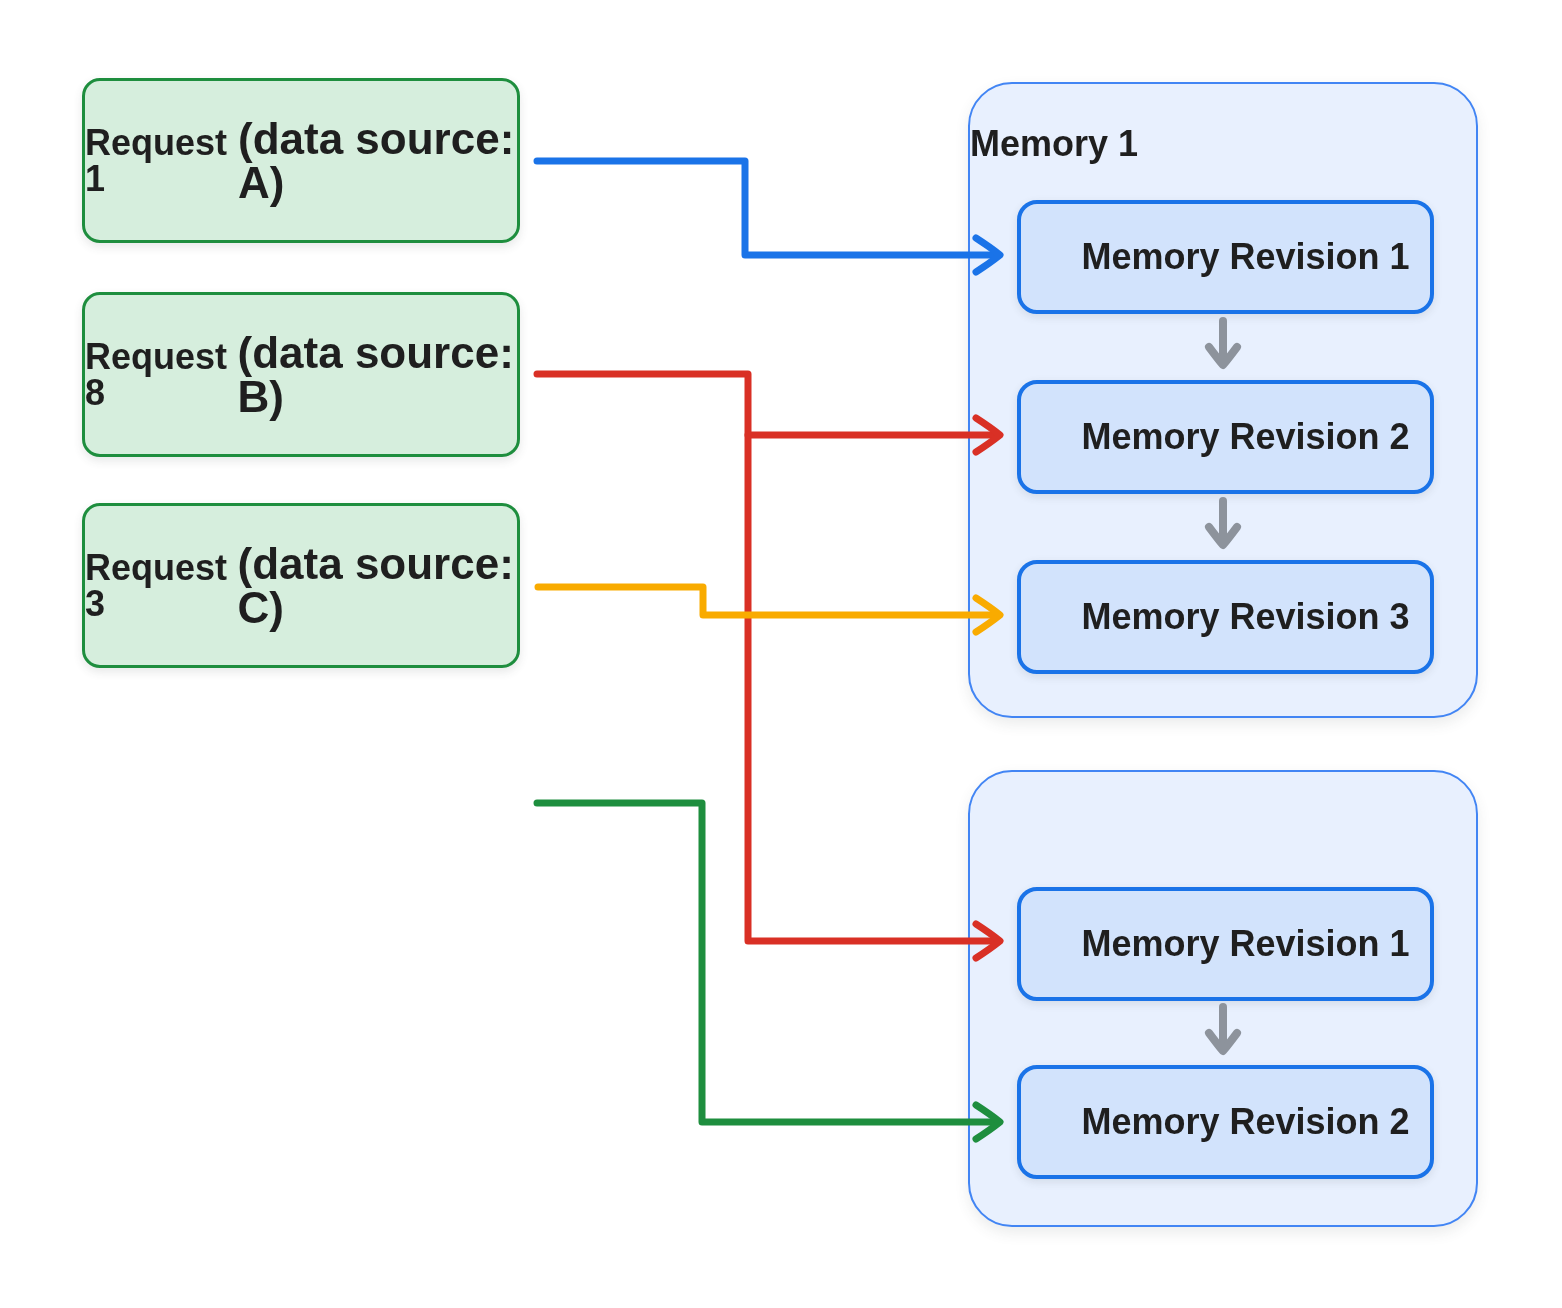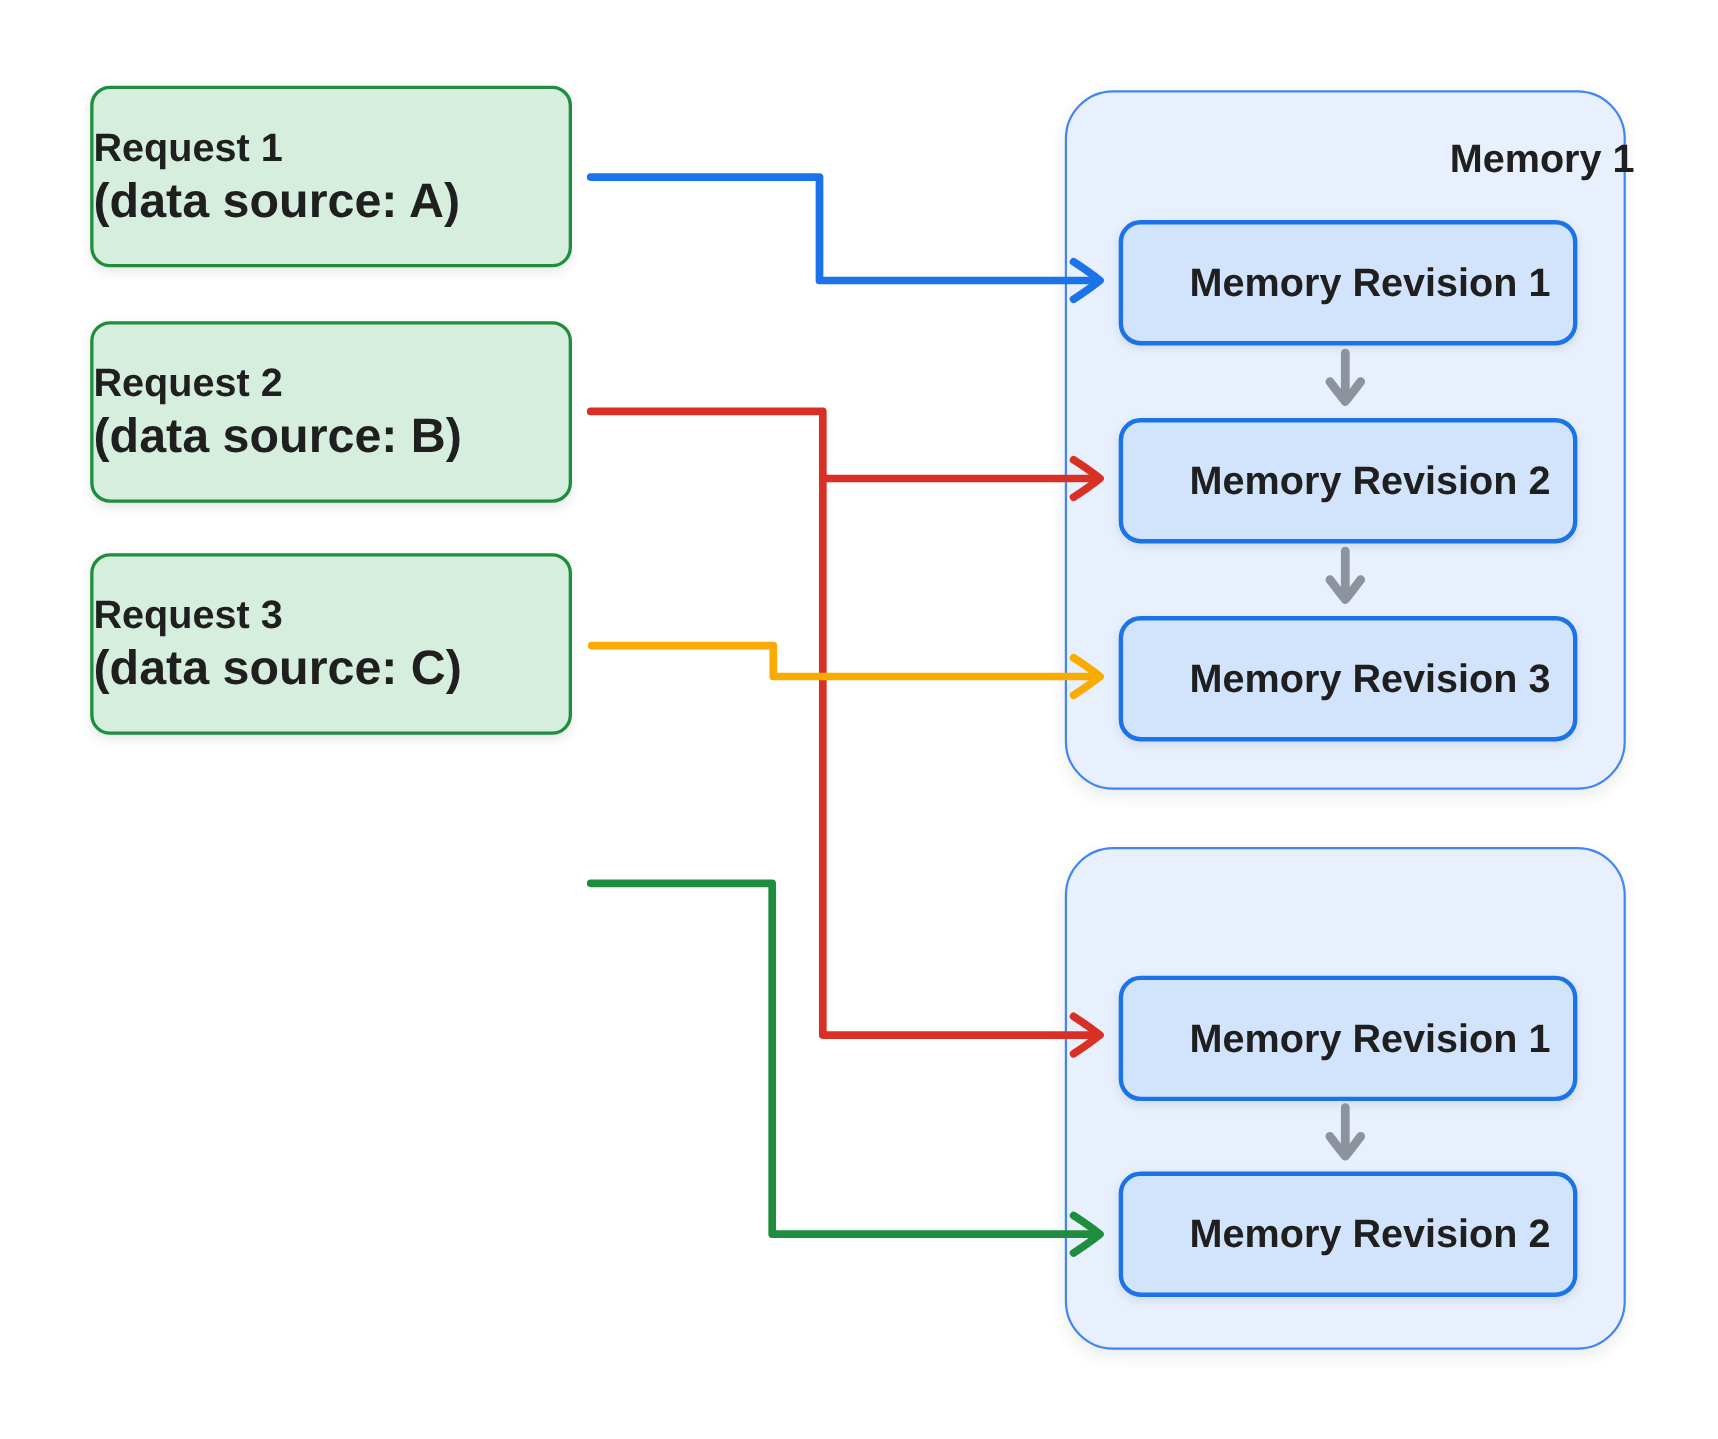--- a/index.html
+++ b/index.html
@@ -18,21 +18,22 @@
     position: absolute;
     left: 82px;
     width: 438px;
     height: 165px;
     box-sizing: border-box;
     background: #d6eedd;
     border: 3px solid #1e8e3e;
     border-radius: 18px;
     box-shadow: 0 4px 10px rgba(60,64,67,0.12);
     display: flex;
-    flex-direction: column;
+    flex-direction: row;
+    align-items: center;
     justify-content: center;
     gap: 9px;
   }
   .request-title   { font-size: 36px; font-weight: 600; line-height: 1; }
   .request-subtitle{ font-size: 44px; font-weight: 700; line-height: 1; }
 
   
   .memory-group {
     position: absolute;
     left: 968px;
@@ -41,25 +42,24 @@
     background: #e8f0fe;
     border: 2px solid #4285f4;
     border-radius: 44px;
     box-shadow: 0 6px 14px rgba(60,64,67,0.10);
   }
   .memory-title {
     position: absolute;
     top: 42px;
     left: 0;
     width: 100%;
-    text-align: right;
+    text-align: left;
     font-size: 36px;
     font-weight: 600;
     line-height: 1;
-    padding-left: 10px;
   }
   .revision-box {
     position: absolute;
     left: 47px;
     width: 417px;
     height: 114px;
     box-sizing: border-box;
     background: #d2e3fc;
     border: 4px solid #1a73e8;
     border-radius: 20px;
@@ -88,21 +88,21 @@
 <body>
 
 <div class="stage">
 
   <div class="request-box" style="top:78px">
     <div class="request-title">Request 1</div>
     <div class="request-subtitle">(data source: A)</div>
   </div>
 
   <div class="request-box" style="top:292px">
-    <div class="request-title">Request 2</div>
+    <div class="request-title">Request 8</div>
     <div class="request-subtitle">(data source: B)</div>
   </div>
 
   <div class="request-box" style="top:503px">
     <div class="request-title">Request 3</div>
     <div class="request-subtitle">(data source: C)</div>
   </div>
 
 
   <div class="memory-group" style="top:82px;height:636px">

